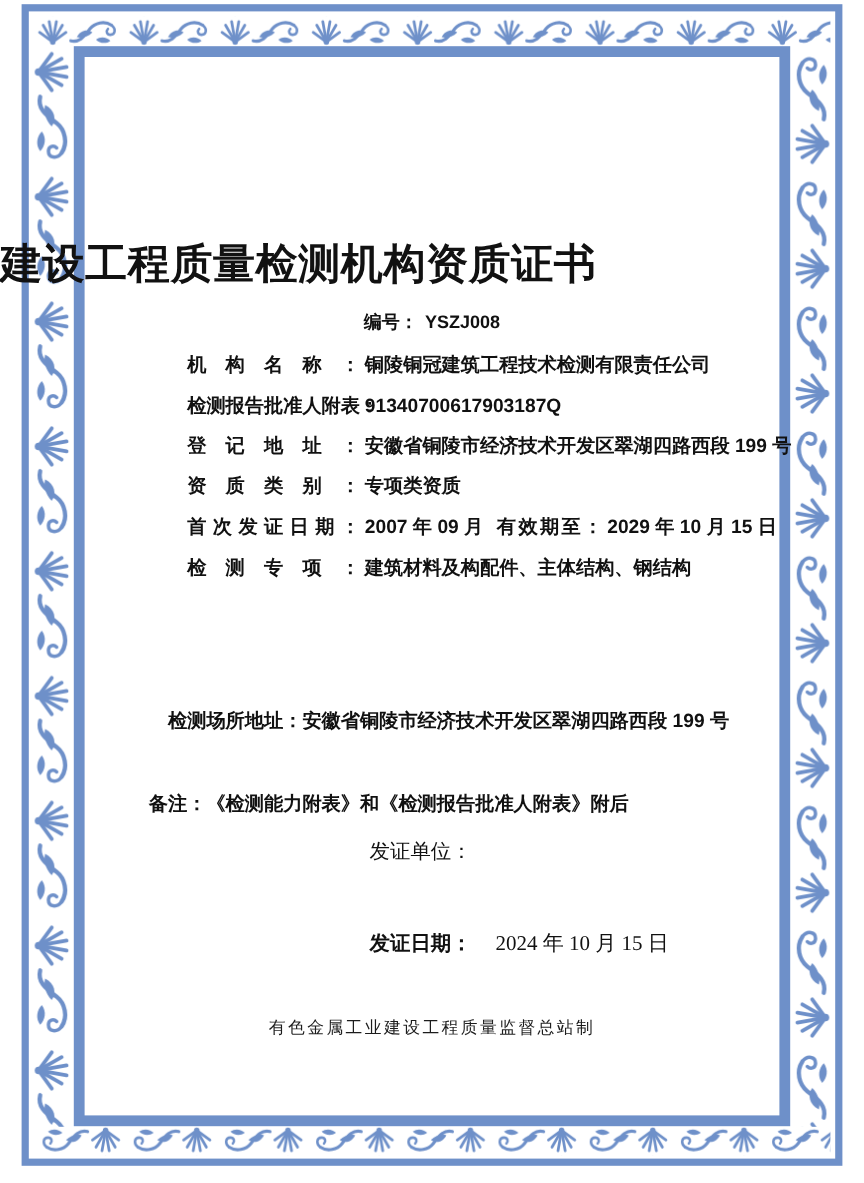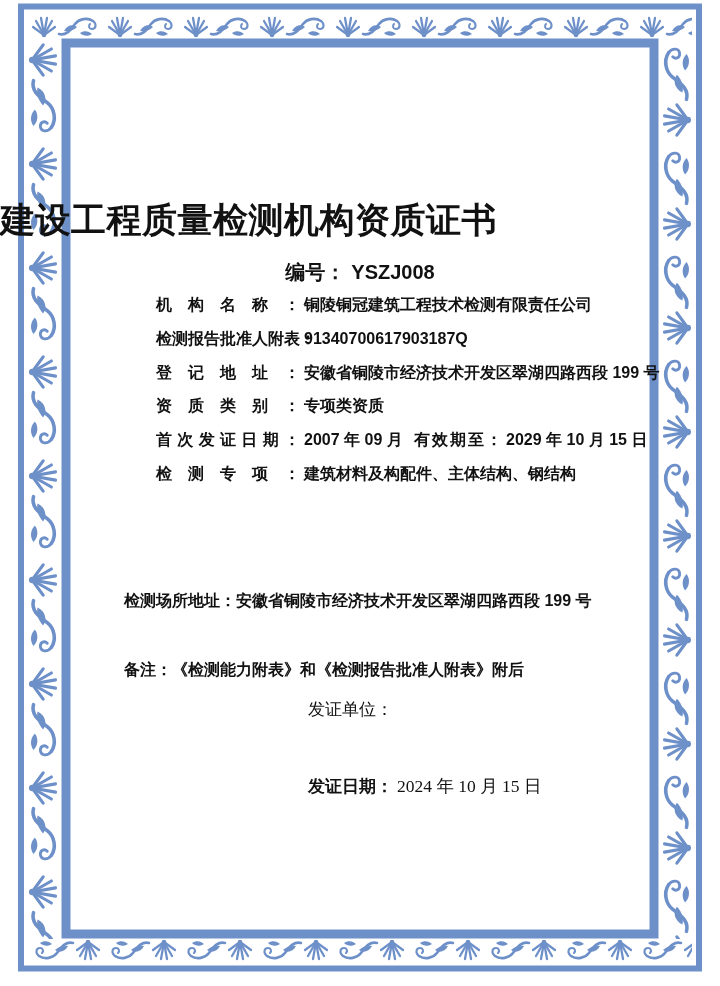--- a/index.html
+++ b/index.html
@@ -23,48 +23,48 @@
   .title2{
     left:0;right:0;top:197px;
     text-align:left;
     font-size:35px;font-weight:700;
     letter-spacing:0.5px;
     white-space:nowrap;
   }
   .serial{
     left:0;right:0;top:259px;
     text-align:center;
-    font-size:20px;font-weight:700;
+    font-size:15px;font-weight:700;
   }
   .serial .v{margin-left:6px;}
   .rows{left:124px;top:288px;width:520px;margin-left:32px;}
   .frow{
     position:relative;
     height:33.8px;line-height:33.8px;
     font-size:16px;font-weight:700;
     white-space:nowrap;
   }
   .jl{
     display:inline-block;
     width:144px;
     text-align:justify;
     text-align-last:justify;
     vertical-align:top;
     margin-right:4px;
     white-space:nowrap;
   }
   .jl.w88{width:88px;}
   .col2{position:absolute;left:258px;top:0;white-space:nowrap;}
-  .site-row{left:124px;top:591px;font-size:16px;font-weight:700;white-space:nowrap;text-align:center;}
+  .site-row{left:140px;top:591px;font-size:16px;font-weight:700;white-space:nowrap;text-align:center;}
   .remark{left:124px;top:660px;font-size:16px;font-weight:700;white-space:nowrap;}
   .issuer{left:308px;top:698px;font-size:17px;font-weight:400;}
   .issue-date{left:308px;top:774px;font-size:17px;font-weight:700;}
   .issue-date .dv{
     font-family:"Liberation Serif","DejaVu Serif",serif;
-    font-weight:400;margin-left:4px;font-size:17.5px;
+    font-weight:400;margin-left:20px;font-size:17.5px;
   }
   .maker{
     left:0;right:0;top:848px;
     text-align:center;
     font-family:"Liberation Serif","DejaVu Serif",serif;
     font-size:14px;font-weight:500;
     letter-spacing:2px;
     color:#1c1c1c;
   }
 </style>
@@ -158,14 +158,15 @@
   </div>
 
   <div class="abs remark">备注：《检测能力附表》和《检测报告批准人附表》附后</div>
 
   <div class="abs issuer">发证单位：</div>
 
   <div class="abs issue-date">
     <span>发证日期：</span><span class="dv">2024 年 10 月 15 日</span>
   </div>
 
+  <div class="abs maker">有色金属工业建设工程质量监督总站制</div>
 
 </div>
 
 </body></html>

